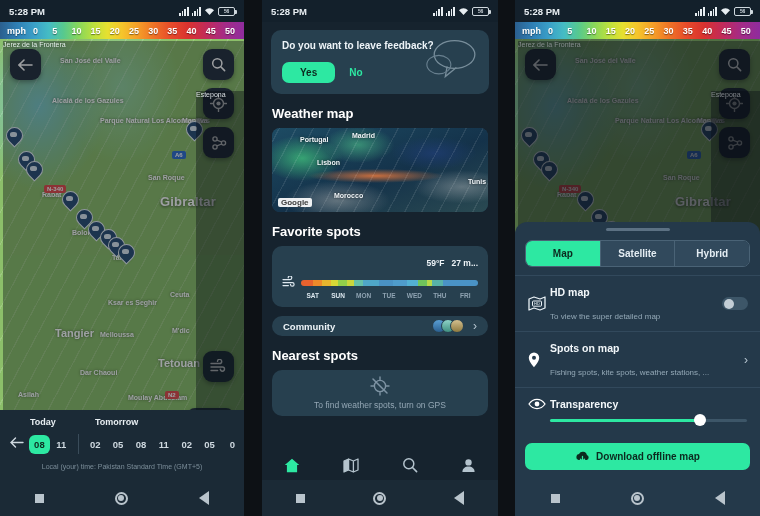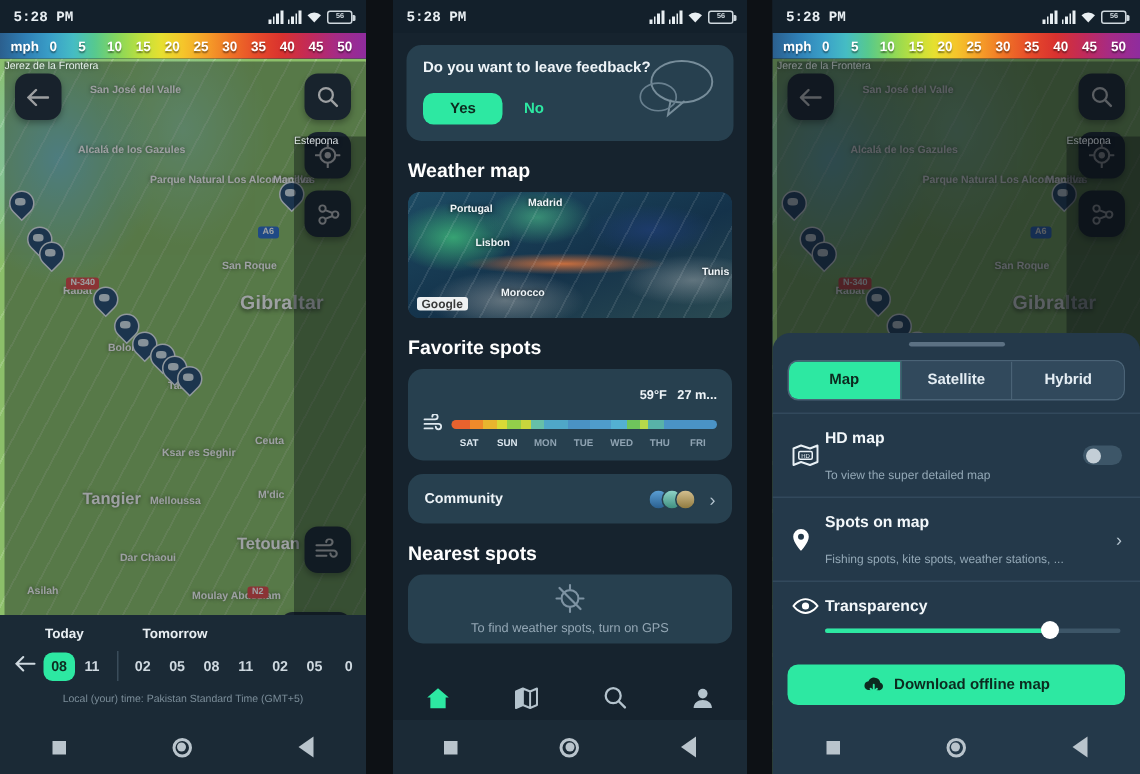--- a/index.html
+++ b/index.html
@@ -14,21 +14,21 @@
   .panel { position: absolute; top: 0; height: 516px; overflow: hidden; background: #1e2d3a; }
   #panel1 { left: 0;   width: 244px; }
   #panel2 { left: 262px; width: 236px; }
   #panel3 { left: 515px; width: 245px; }
 
   
   .statusbar {
     height: 22px; display: flex; align-items: center;
     justify-content: space-between; padding: 0 9px;
     background: #13202b; color: #e8eef2; font-size: 9.5px; font-weight: bold;
-    position: relative; z-index: 40; font-family: Liberation Mono, monospace;
+    position: relative; z-index: 40;
   }
   .sb-right { display: flex; align-items: center; gap: 3px; }
   .sig { display: inline-flex; align-items: flex-end; gap: 1px; height: 9px; }
   .sig i { display: block; width: 1.6px; background: #e8eef2; }
   .sig i:nth-child(1){height:3px} .sig i:nth-child(2){height:5px}
   .sig i:nth-child(3){height:7px} .sig i:nth-child(4){height:9px}
   .batt { border: 1px solid #cfd8de; border-radius: 2px; width: 17px; height: 9px;
           font-size: 5px; color: #cfd8de; display:flex; align-items:center;
           justify-content:center; letter-spacing:-0.3px; position: relative; }
   .batt::after { content:""; position:absolute; right:-3px; top:2.5px; width:2px;
@@ -168,21 +168,21 @@
       #e8622e 0 7%, #ef8a2a 7% 12%, #e8b52e 12% 17%, #d8d936 17% 21%,
       #93cf4a 21% 26%, #c9d63c 26% 30%, #66c0a8 30% 35%,
       #4fa7c8 35% 44%, #4a92c4 44% 52%, #4f9ccb 52% 60%,
       #53b0d2 60% 66%, #6fc45c 66% 71%, #b7d94a 71% 74%,
       #58b2a8 74% 80%, #4a93c6 80% 100%); }
   .fav-days { display:flex; margin-top:3px; padding-left: 18px; }
   .fav-days span { flex:1; text-align:center; font-size:6.5px; font-weight:bold; color:#8fa3b2; }
   .fav-days span.on { color:#dbe6ee; }
 
   .community { margin: 9px 10px 0; background:#27404f; border-radius:10px;
-    height: 33px; display:flex; align-items:center; padding: 0 11px; }
+    height: 20px; display:flex; align-items:center; padding: 0 11px; }
   .community .lbl { color:#eef4f8; font-size:9.5px; font-weight:bold; }
   .avstack { margin-left:auto; display:flex; }
   .avstack i { display:block; width:14px; height:14px; border-radius:50%;
     border:1.4px solid #27404f; margin-left:-5px; }
   .chev { color:#b6c5d0; font-size:12px; margin-left:9px; }
 
   .nearest { margin: 0 10px; background:#27404f; border-radius:10px; height:46px;
     display:flex; flex-direction:column; align-items:center; justify-content:center; gap:4px; }
   .nearest .nt { color:#94a7b5; font-size:8.5px; }
 

